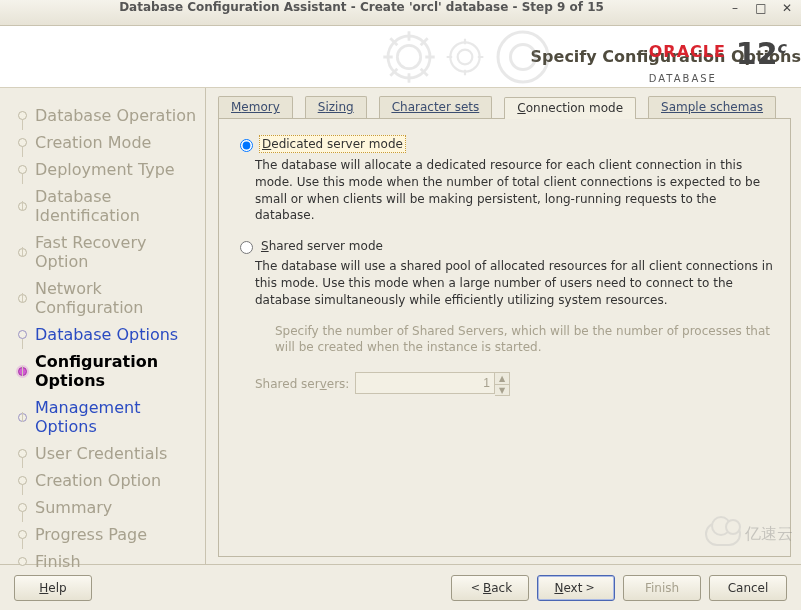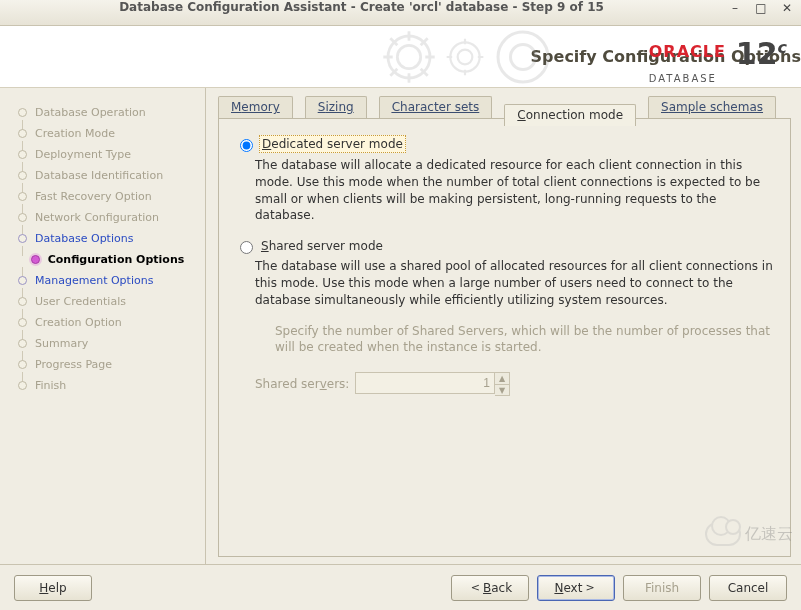--- a/index.html
+++ b/index.html
@@ -99,21 +99,21 @@
   }
   .sidebar {
     width: 206px;
     border-right: 1px solid #c9c3b0;
     padding:14px 0 0 0;
   }
   .step {
     display:flex;
     align-items:center;
     padding:4px 8px 4px 18px;
-    font-size:11px;
+    font-size:16px;
     color:#a7a18e;
     position:relative;
     cursor:default;
   }
   .step .dot{
     width:9px;height:9px;border-radius:50%;
     border:1px solid #bfb9a5;
     background:#f3f0e4;
     margin-right:8px;
     flex:none;
@@ -150,21 +150,21 @@
     color:#3b4d70;
     cursor:pointer;
     text-decoration:underline;
     font-size:12px;
   }
   .tab.active{
     background:#f3f0e4;
     color:#333;
     text-decoration:none;
     position:relative;
-    top:8px;
+    top:1px;
   }
   .panel{
     border:1px solid #bfb9a5;
     border-top:none;
     height: calc(100% - 22px);
     padding:14px 16px;
     overflow:auto;
   }
   .radio-row{
     display:flex;

